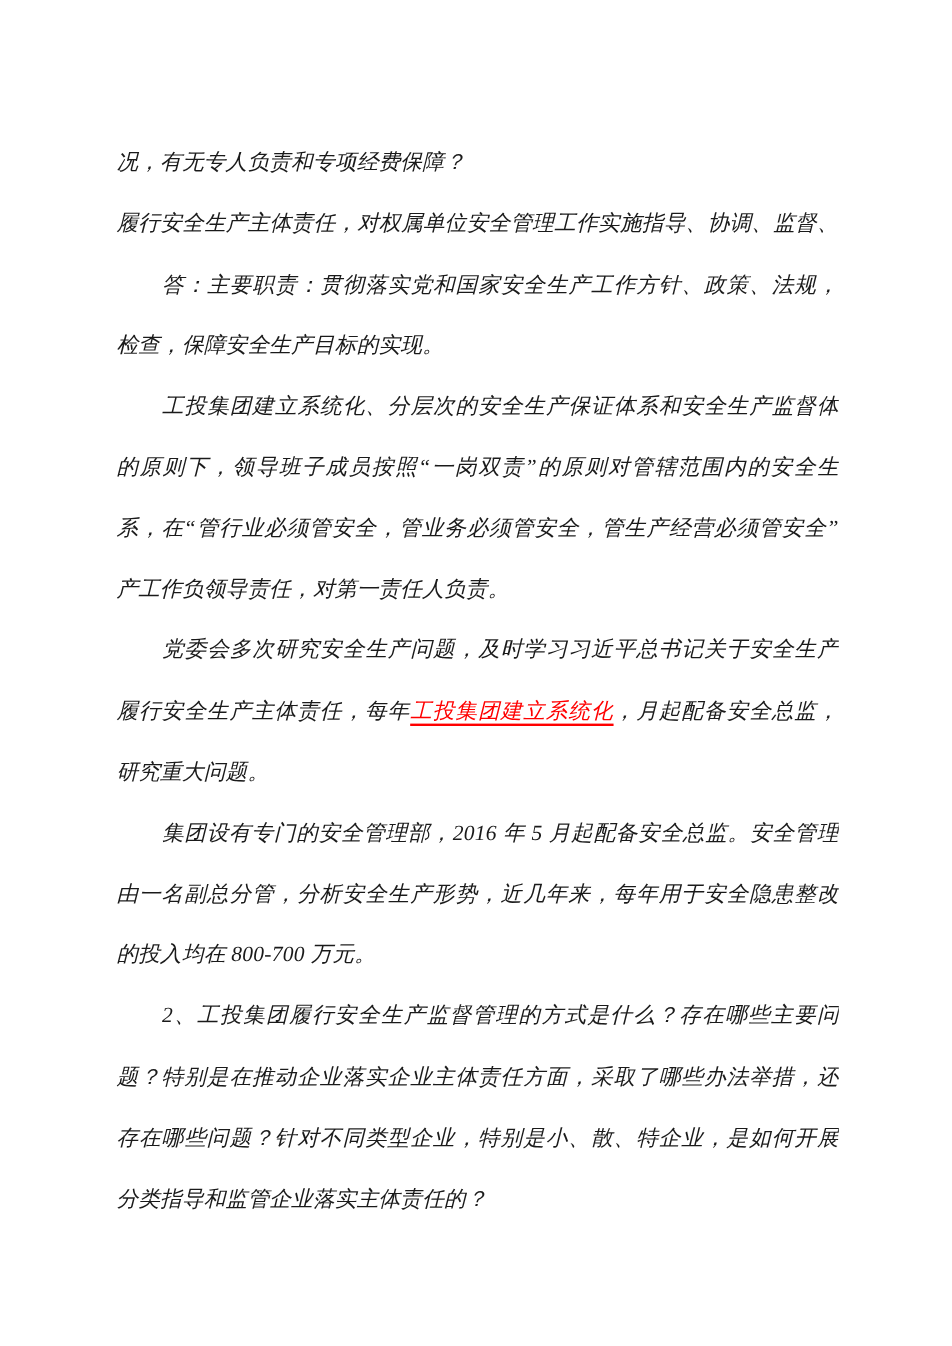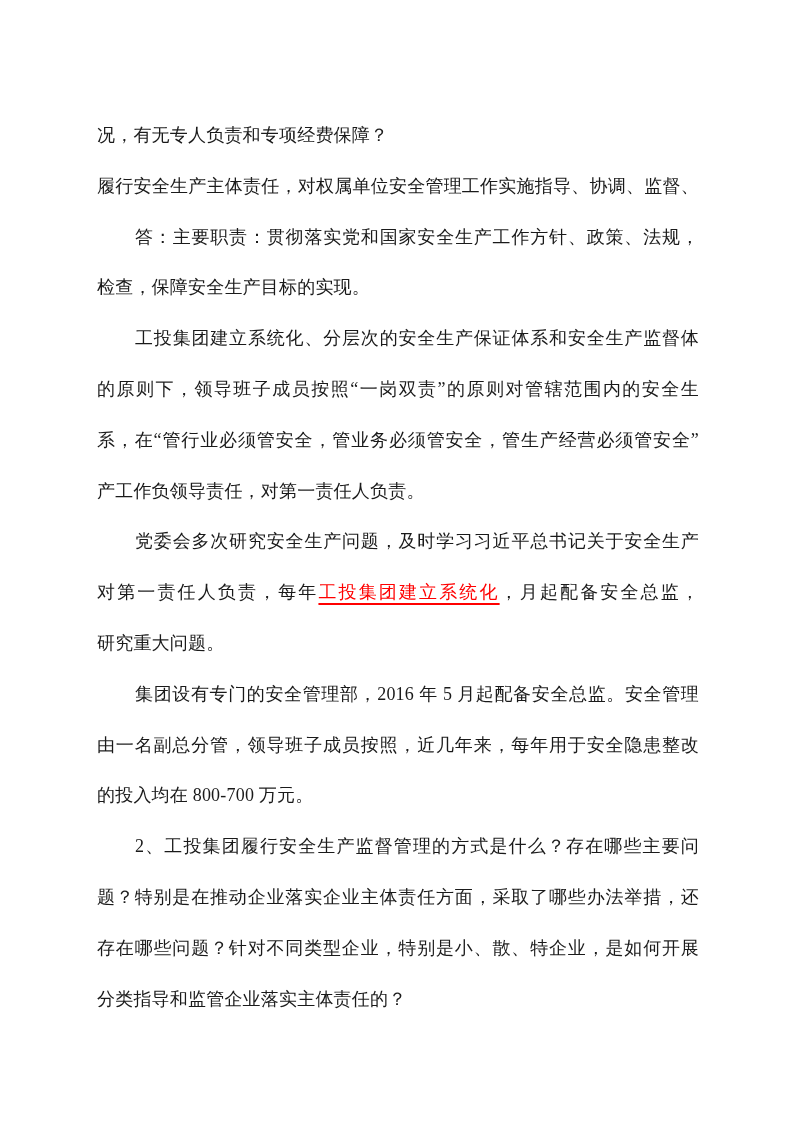--- a/index.html
+++ b/index.html
@@ -19,21 +19,21 @@
     position:absolute;
     left:97px;
     top:110px;
     width:602px;
     font-family:"Liberation Serif","DejaVu Serif",serif;
     font-size:18px;
     line-height:50.8px;
     color:var(--ink);
     letter-spacing:0.2px;
   }
-  .paragraph{margin:0;padding:0;}
+  .paragraph{margin:0;padding:0;font-style:italic;}
   .line{
     height:50.8px;
     overflow:hidden;
   }
   .line.fill{
     text-align:justify;
     text-align-last:justify;
   }
   .line.indent{
     text-indent:38px;
@@ -61,26 +61,26 @@
         <div class="line"><span class="seg">检查，保障安全生产目标的实现。</span></div>
       </div>
       <div class="paragraph">
         <div class="line fill indent"><span class="seg">工投集团建立系统化、分层次的安全生产保证体系和安全生产监督体</span></div>
         <div class="line fill"><span class="seg">的原则下，领导班子成员按照“一岗双责”的原则对管辖范围内的安全生</span></div>
         <div class="line fill"><span class="seg">系，在“管行业必须管安全，管业务必须管安全，管生产经营必须管安全”</span></div>
         <div class="line"><span class="seg">产工作负领导责任，对第一责任人负责。</span></div>
       </div>
       <div class="paragraph">
         <div class="line fill indent"><span class="seg">党委会多次研究安全生产问题，及时学习习近平总书记关于安全生产</span></div>
-        <div class="line fill"><span class="seg">对第一责任人负责，每年</span><span class="seg red-underline">工投集团建立系统化</span><span class="seg">，月起配备安全总监，</span></div>
+        <div class="line fill"><span class="seg">履行安全生产主体责任，每年</span><span class="seg red-underline">工投集团建立系统化</span><span class="seg">，月起配备安全总监，</span></div>
         <div class="line"><span class="seg">研究重大问题。</span></div>
       </div>
       <div class="paragraph">
         <div class="line fill indent"><span class="seg">集团设有专门的安全管理部，2016 年 5 月起配备安全总监。安全管理</span></div>
-        <div class="line fill"><span class="seg">由一名副总分管，领导班子成员按照，近几年来，每年用于安全隐患整改</span></div>
+        <div class="line fill"><span class="seg">由一名副总分管，分析安全生产形势，近几年来，每年用于安全隐患整改</span></div>
         <div class="line"><span class="seg">的投入均在 800-700 万元。</span></div>
       </div>
       <div class="paragraph">
         <div class="line fill indent"><span class="seg">2、工投集团履行安全生产监督管理的方式是什么？存在哪些主要问</span></div>
         <div class="line fill"><span class="seg">题？特别是在推动企业落实企业主体责任方面，采取了哪些办法举措，还</span></div>
         <div class="line fill"><span class="seg">存在哪些问题？针对不同类型企业，特别是小、散、特企业，是如何开展</span></div>
         <div class="line"><span class="seg">分类指导和监管企业落实主体责任的？</span></div>
       </div>
     </div>
 </div>

